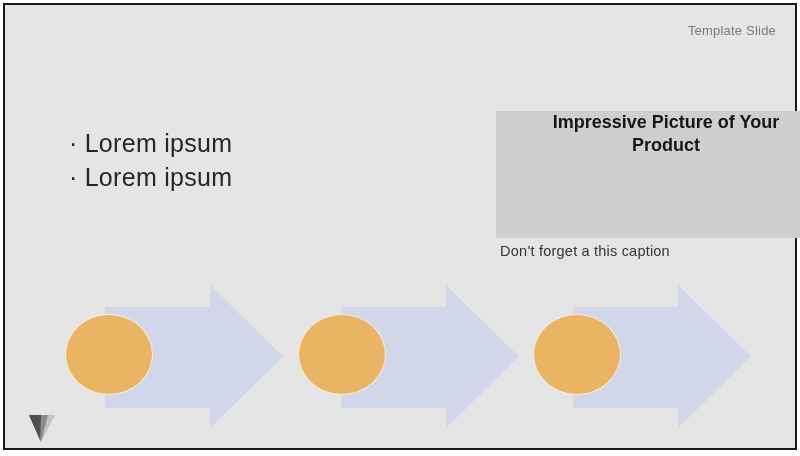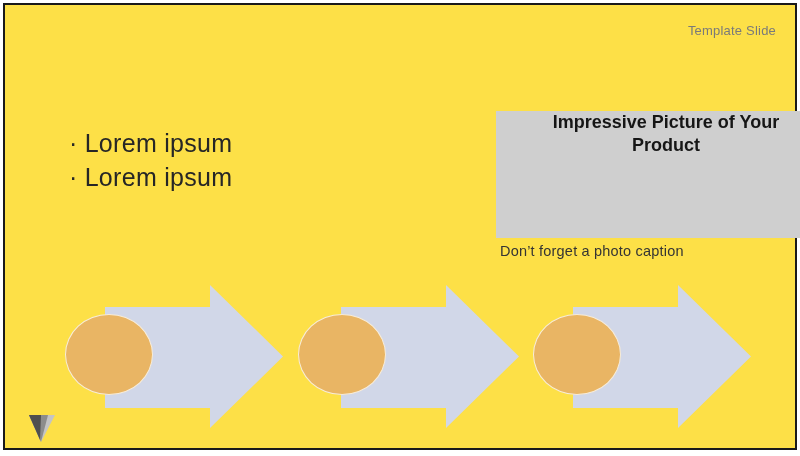--- a/index.html
+++ b/index.html
@@ -4,21 +4,21 @@
 <style>
   * { margin: 0; padding: 0; box-sizing: border-box; }
   html, body { width: 800px; height: 456px; background: #ffffff; overflow: hidden; }
   body { font-family: "Liberation Sans", sans-serif; position: relative; }
 
   .slide {
     position: absolute;
     left: 3px; top: 3px;
     width: 794px; height: 447px;
     border: 2px solid var(--c-border, #1a1a1a);
-    background: #fde047;
+    background: #e5e5e5;
   }
 
   .corner-label {
     position: absolute;
     top: 18px; right: 19px;
     font-size: 13px;
     color: var(--c-corner_label, #7a7a7a);
     letter-spacing: 0.2px;
   }
 
@@ -113,21 +113,21 @@
     </li>
     <li>
       <span class="marker">·</span>
       <span>Lorem ipsum</span>
     </li>
   </ul>
 
   <div class="placeholder-box">
     <div class="placeholder-label">Impressive Picture of Your Product</div>
   </div>
-  <div class="photo-caption">Don’t forget a photo caption</div>
+  <div class="photo-caption">Don’t forget a this caption</div>
 
   <div class="process">
     <svg class="process-arrow arrow-1" viewBox="0 0 179 144">
       <polygon points="0,22 105,22 105,0 178,71.5 105,143 105,123 0,123"></polygon>
     </svg>
     <svg class="process-arrow arrow-2" viewBox="0 0 179 144">
       <polygon points="0,22 105,22 105,0 178,71.5 105,143 105,123 0,123"></polygon>
     </svg>
     <svg class="process-arrow arrow-3" viewBox="0 0 179 144">
       <polygon points="0,22 105,22 105,0 178,71.5 105,143 105,123 0,123"></polygon>

